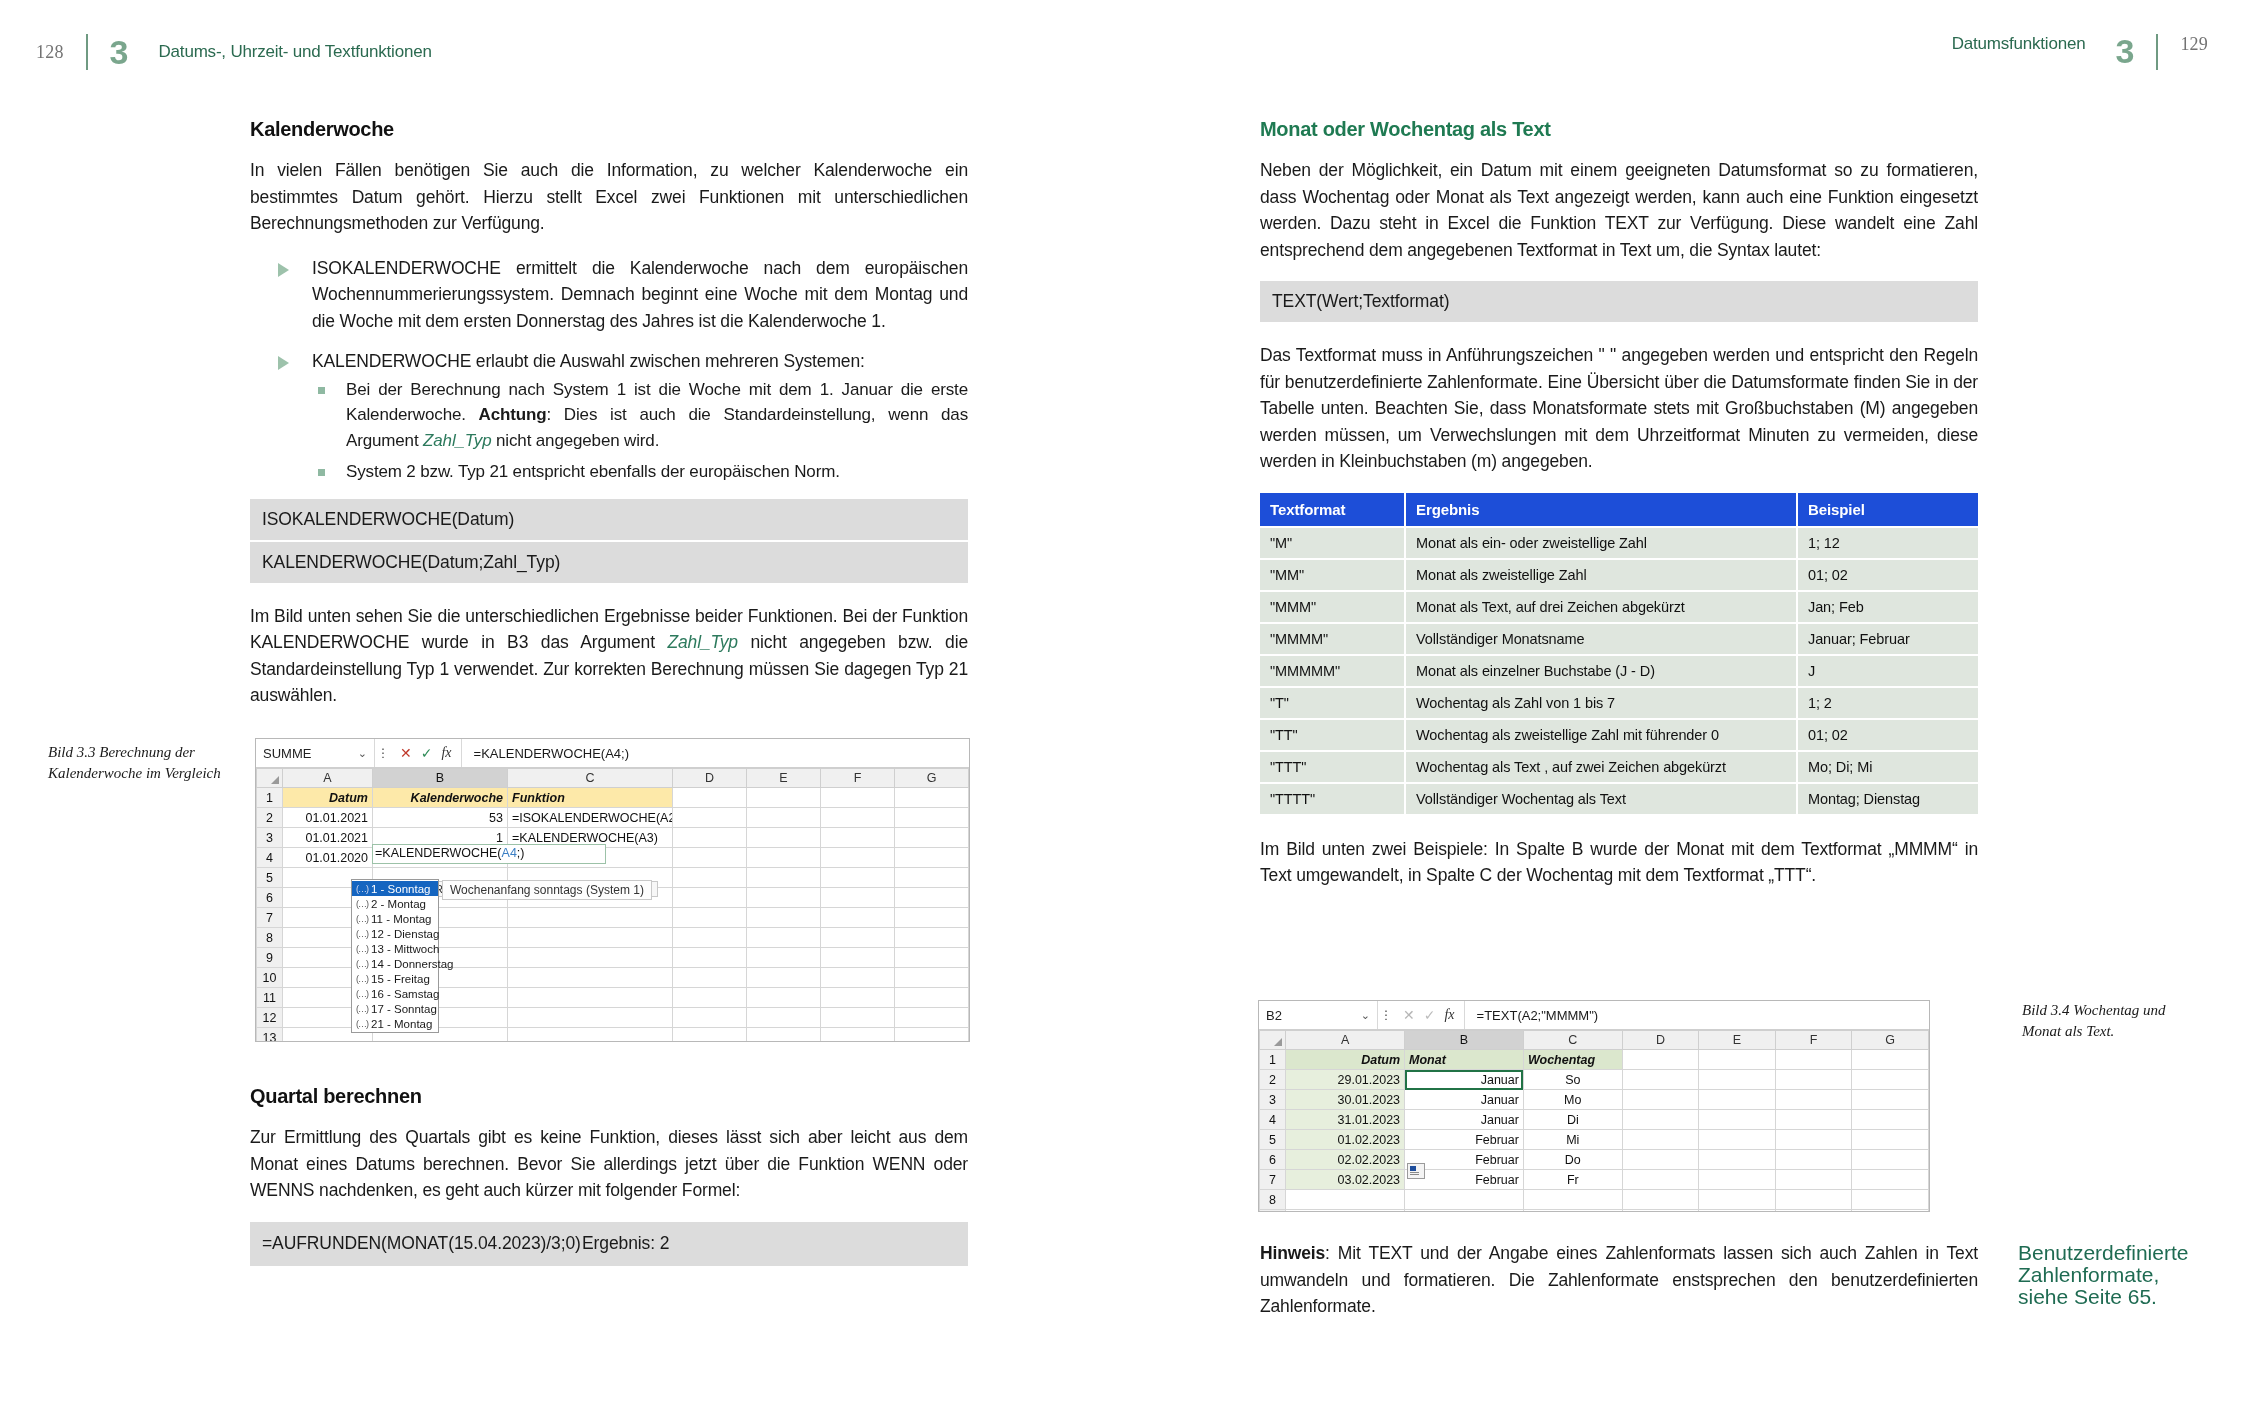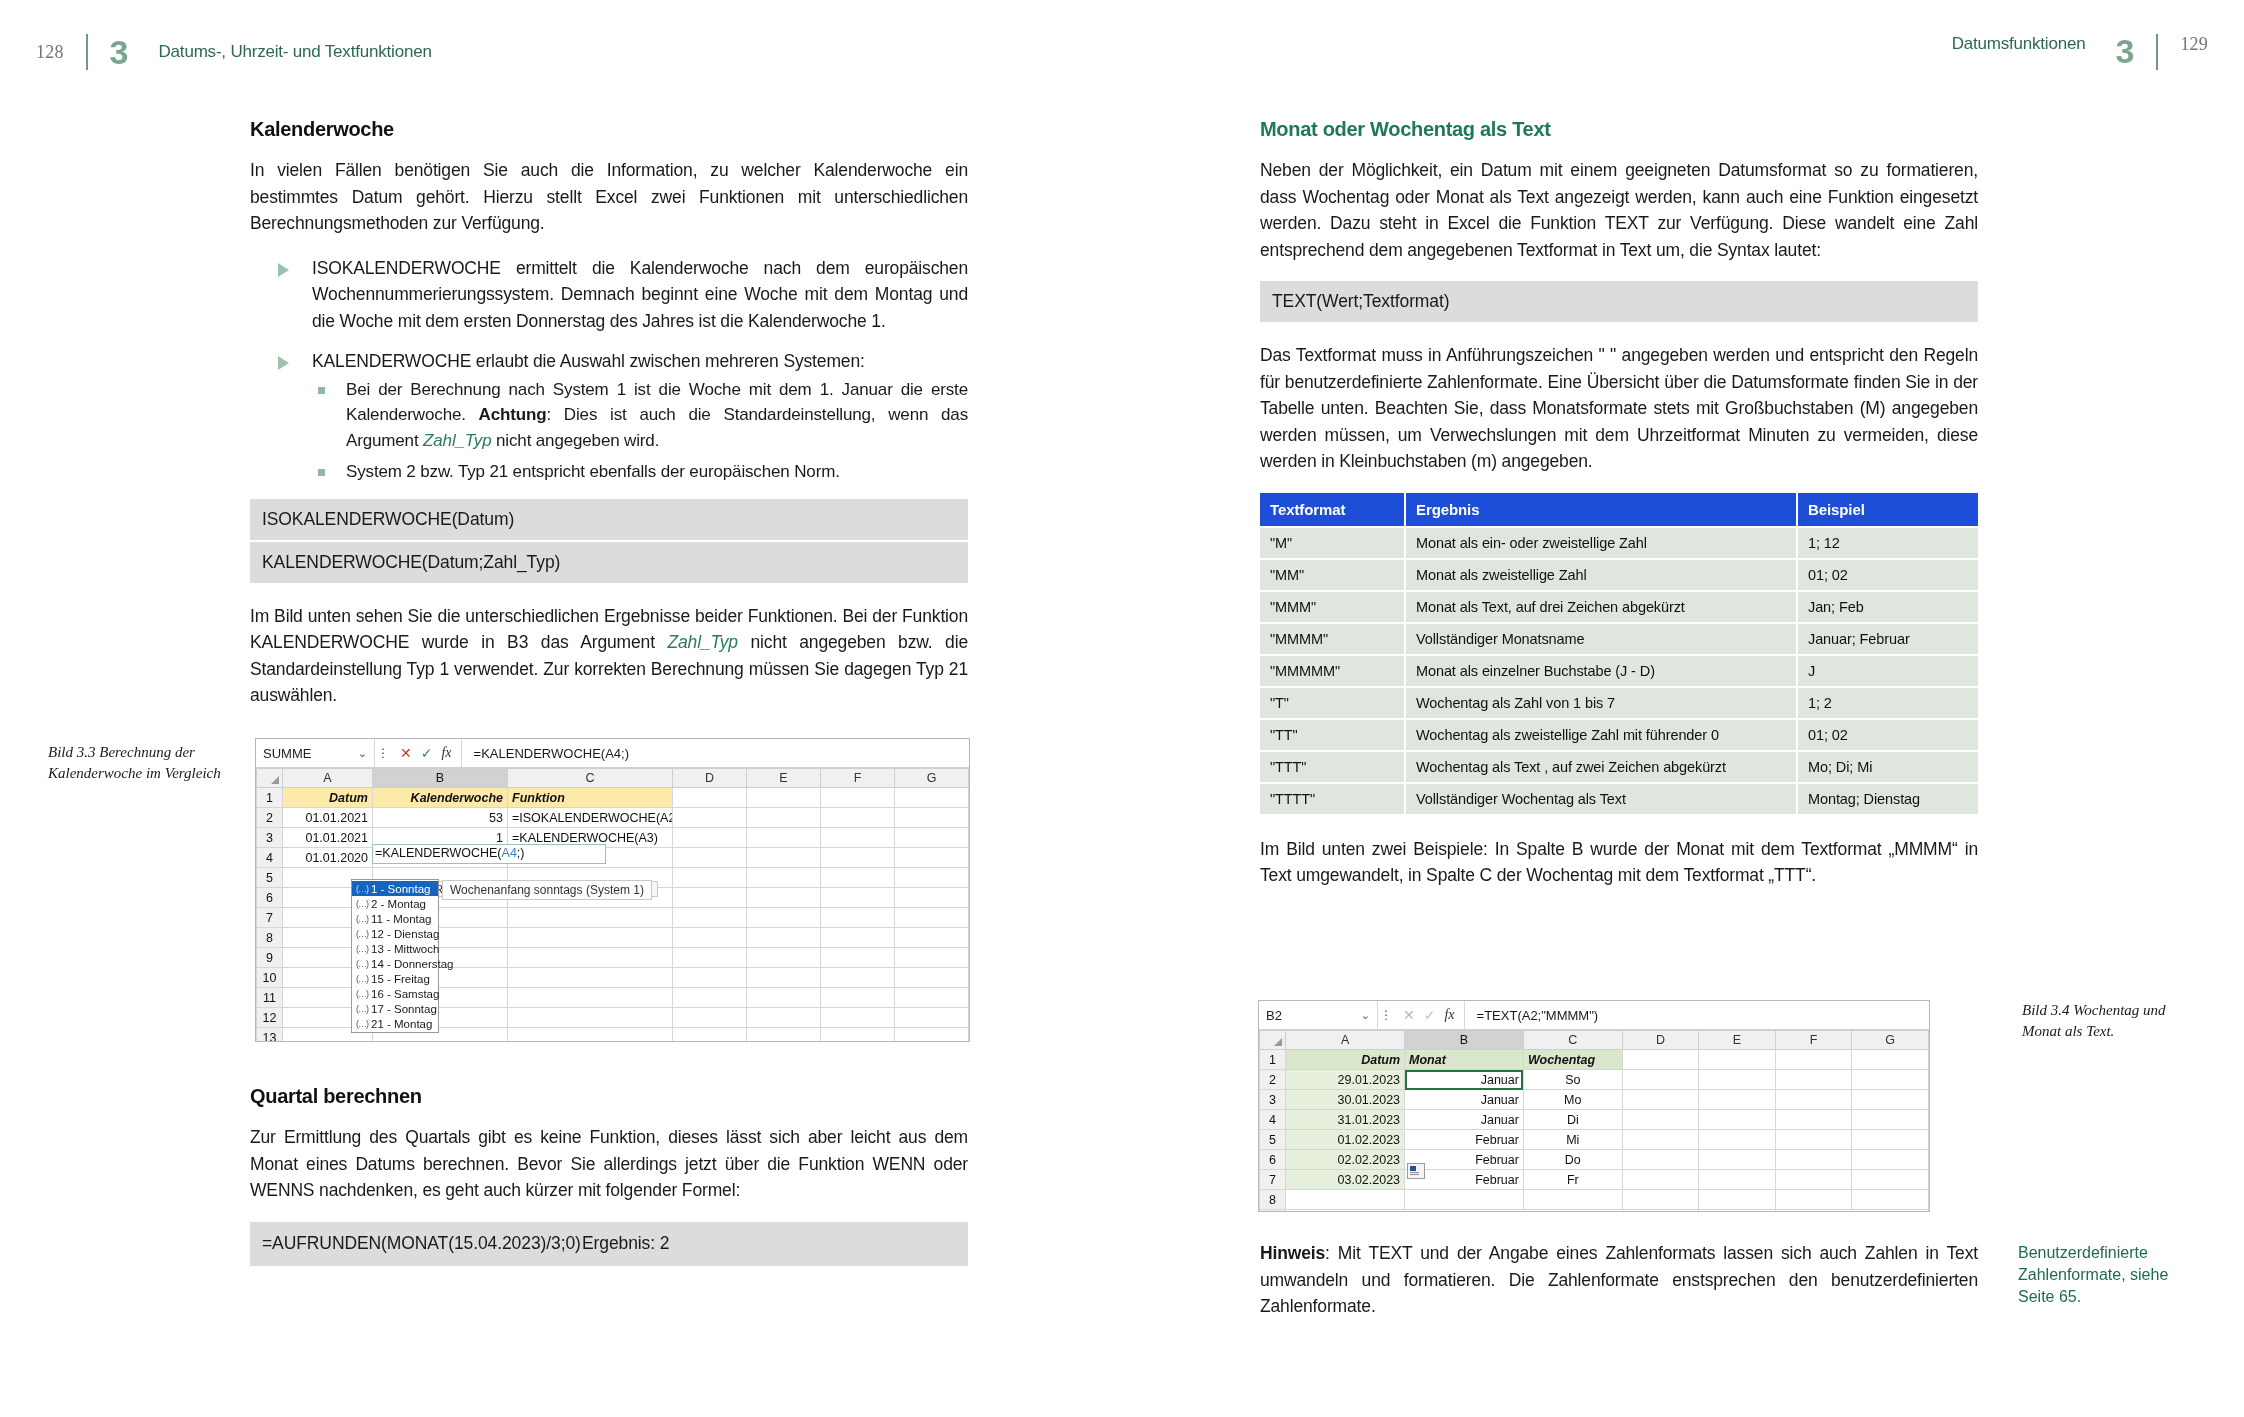--- a/index.html
+++ b/index.html
@@ -103,21 +103,21 @@
 
   
   .margin-note {
     position: absolute; width: 180px;
     font-family: "Liberation Serif", serif;
     font-style: italic; font-size: 15px; line-height: 21px;
     color: #1a1a1a;
   }
   .margin-note.green-note {
     font-family: "Liberation Sans", sans-serif;
-    font-style: normal; color: #1f6b52; font-size: 16px; line-height: 22px;
+    font-style: normal; color: #1f6b52; font-size: 21px; line-height: 22px;
   }
 
   
   .xl {
     border: 1px solid #b8b8b8; background: #ffffff;
     font-family: "Liberation Sans", sans-serif;
     position: relative; overflow: hidden;
   }
   .xl-formulabar {
     display: flex; align-items: center; height: 28px;

